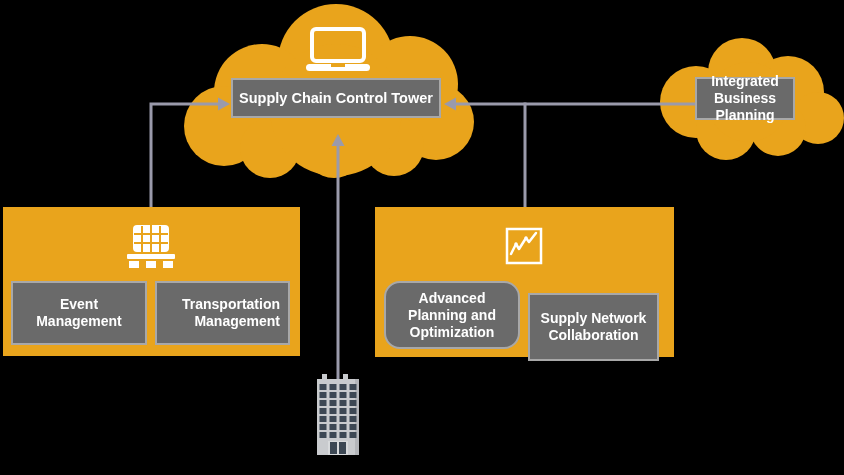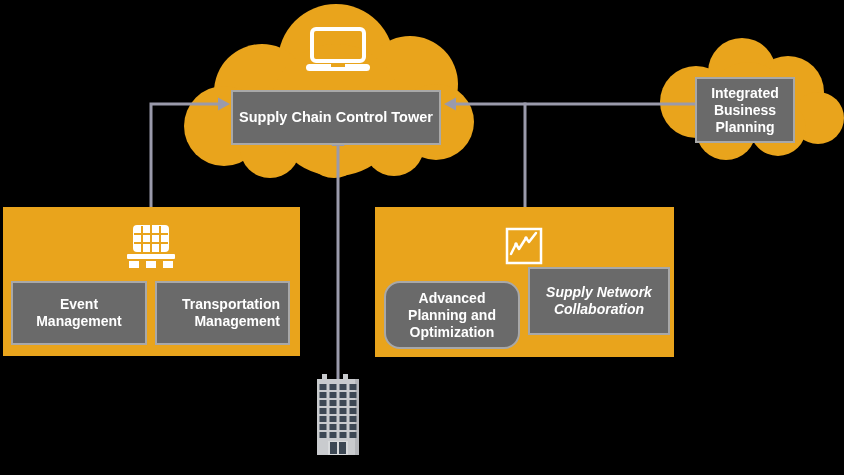--- a/index.html
+++ b/index.html
@@ -34,29 +34,29 @@
     font-weight: bold;
     font-size: 14px;
     line-height: 17px;
     text-align: center;
     display: flex;
     align-items: center;
     justify-content: center;
     box-sizing: border-box;
   }
   .ct-box {
-    left: 231px; top: 90px; width: 210px; height: 55px;
+    left: 231px; top: 78px; width: 210px; height: 40px;
     font-size: 14.5px;
     white-space: nowrap;
   }
-  .ibp-box { left: 695px; top: 77px; width: 100px; height: 66px; padding: 0 5px; }
+  .ibp-box { left: 695px; top: 77px; width: 100px; height: 43px; padding: 0 5px; }
   .em-box  { left: 8px;   top: 74px; width: 136px; height: 64px; padding: 0 6px; }
   .tm-box  { left: 152px; top: 74px; width: 135px; height: 64px; padding: 0 8px; text-align: right; }
   .apo-box { left: 9px;   top: 74px; width: 136px; height: 68px; padding: 0 12px; border-radius: 16px; }
-  .snc-box { left: 153px; top: 60px; width: 142px; height: 68px; padding: 0 8px; font-style: italic; }
+  .snc-box { left: 153px; top: 86px; width: 131px; height: 68px; padding: 0 8px; }
   .block-icon {
     position: absolute;
   }
   .pallet-pos { left: 118px; top: 16px; }
   .chart-pos  { left: 130px; top: 20px; }
   .building-pos {
     position: absolute;
     left: 315px; top: 372px;
     width: 46px; height: 84px;
   }

